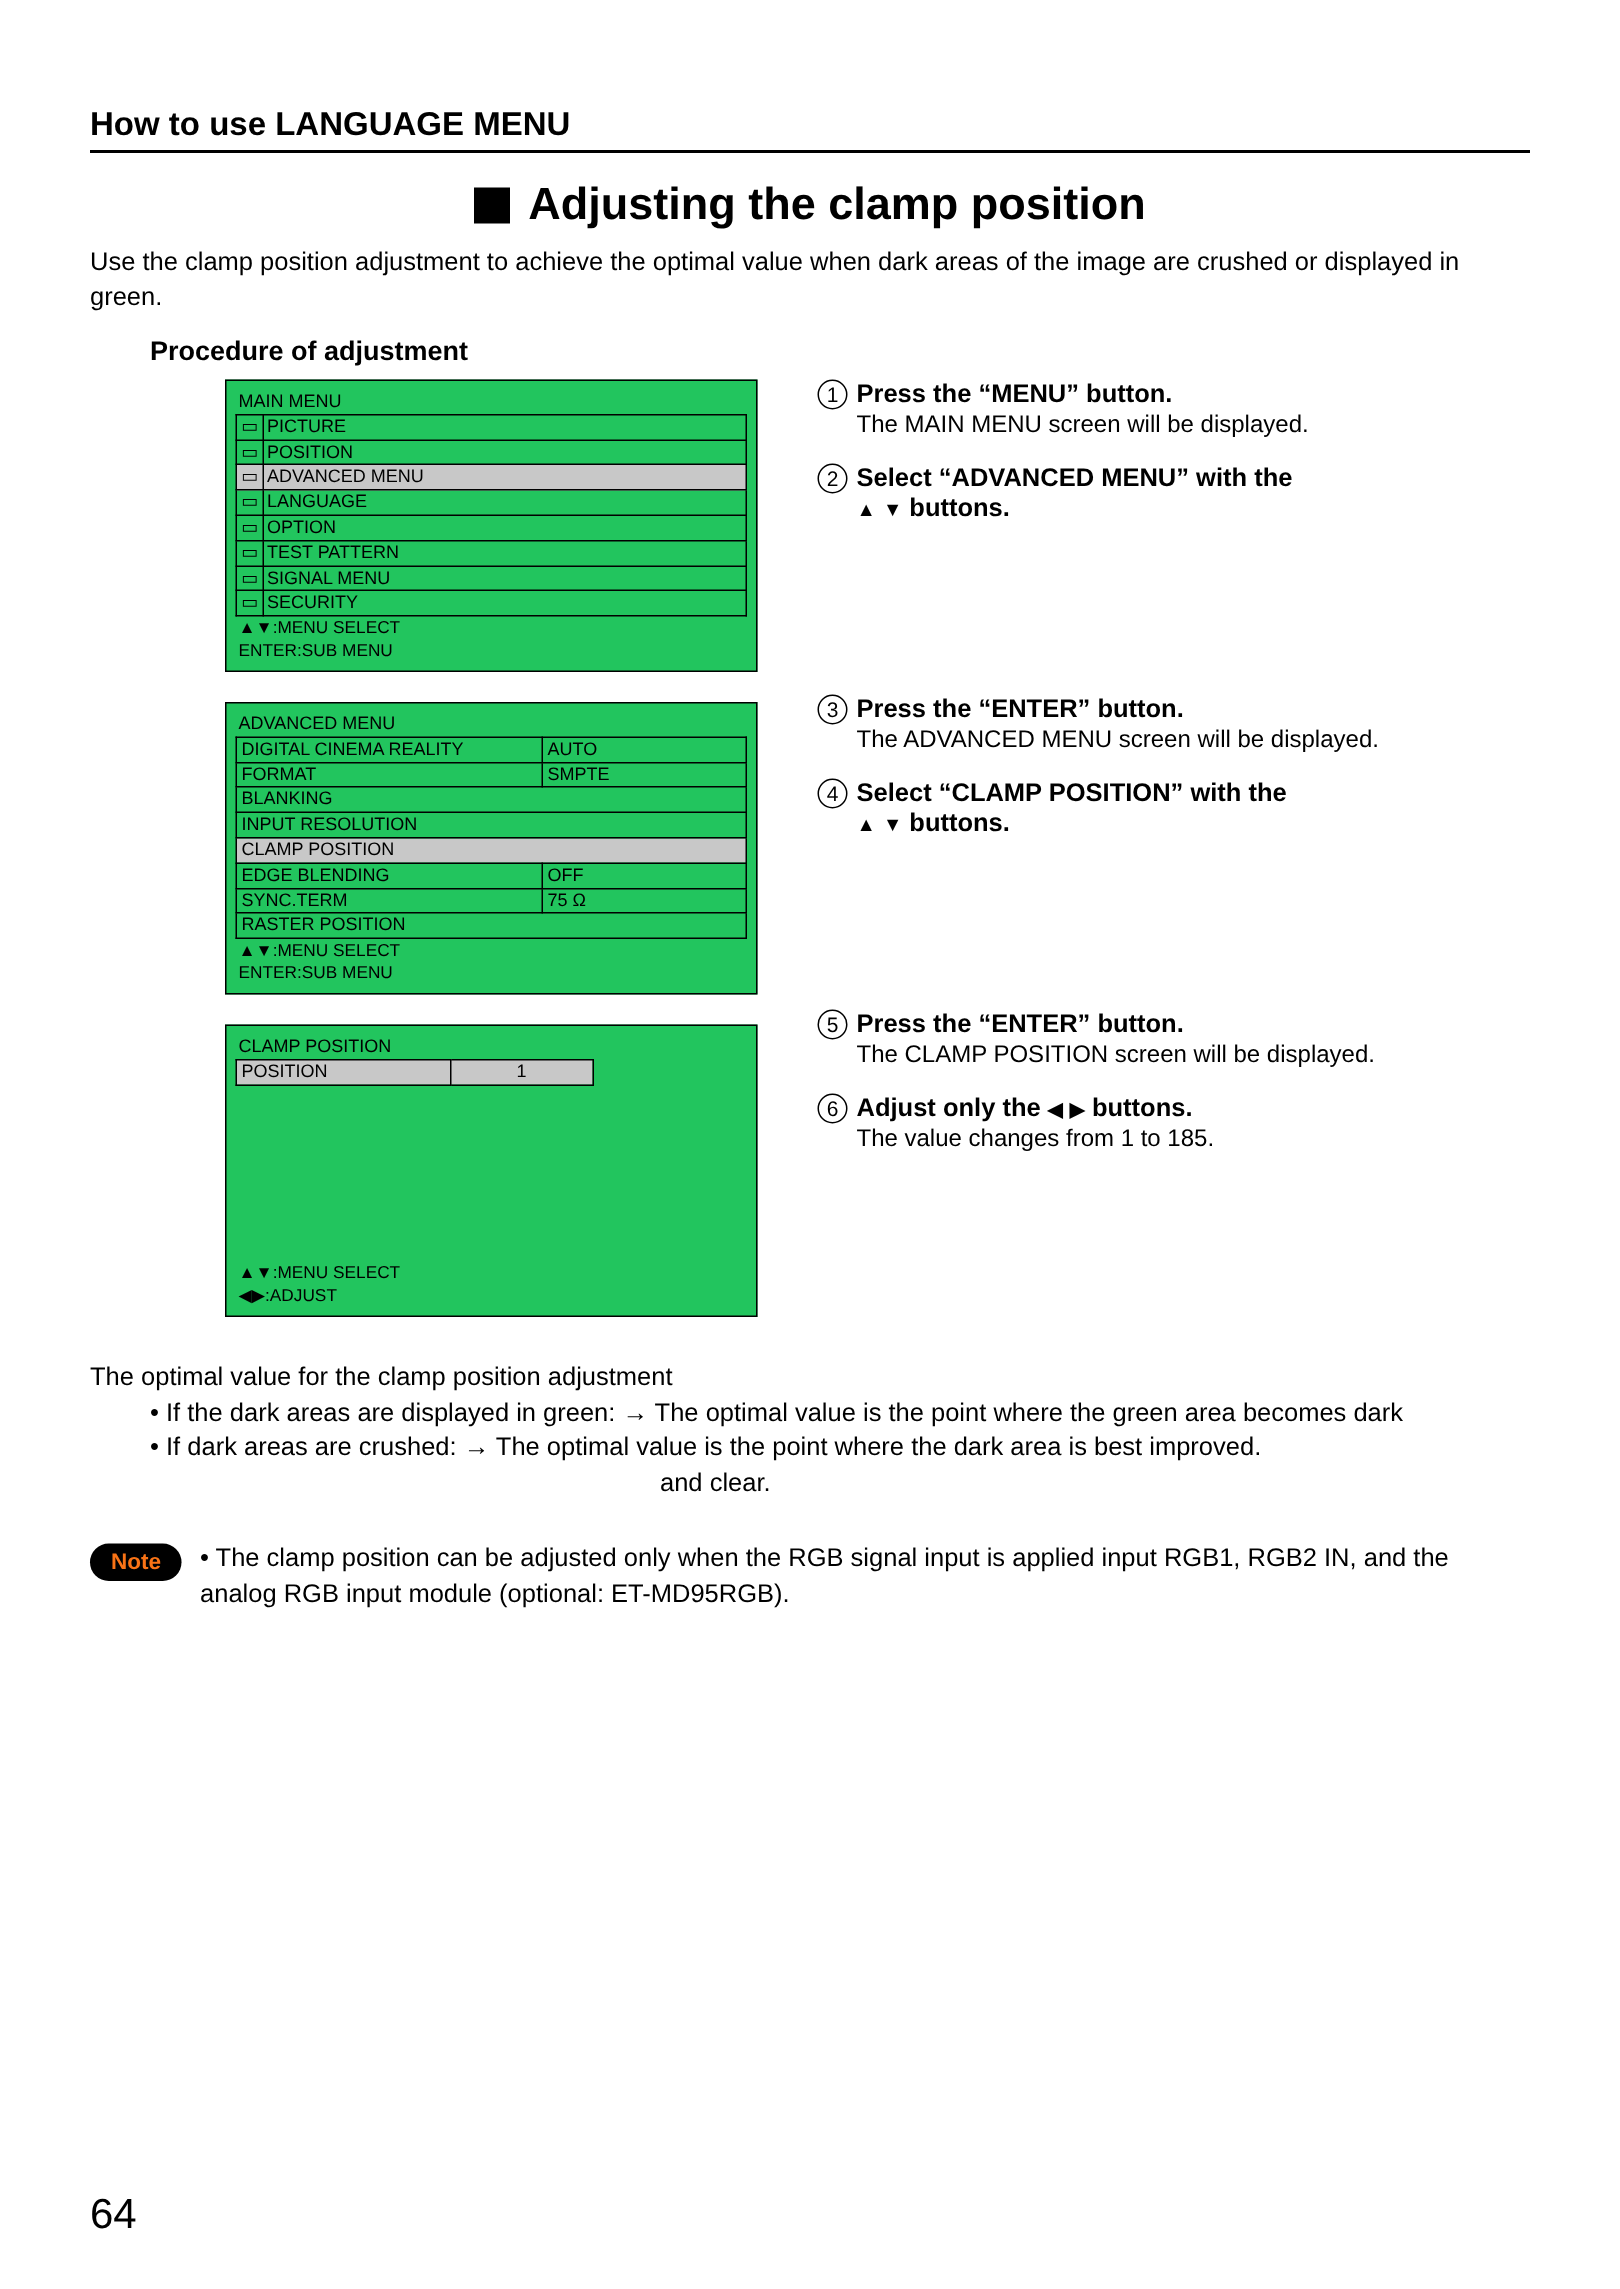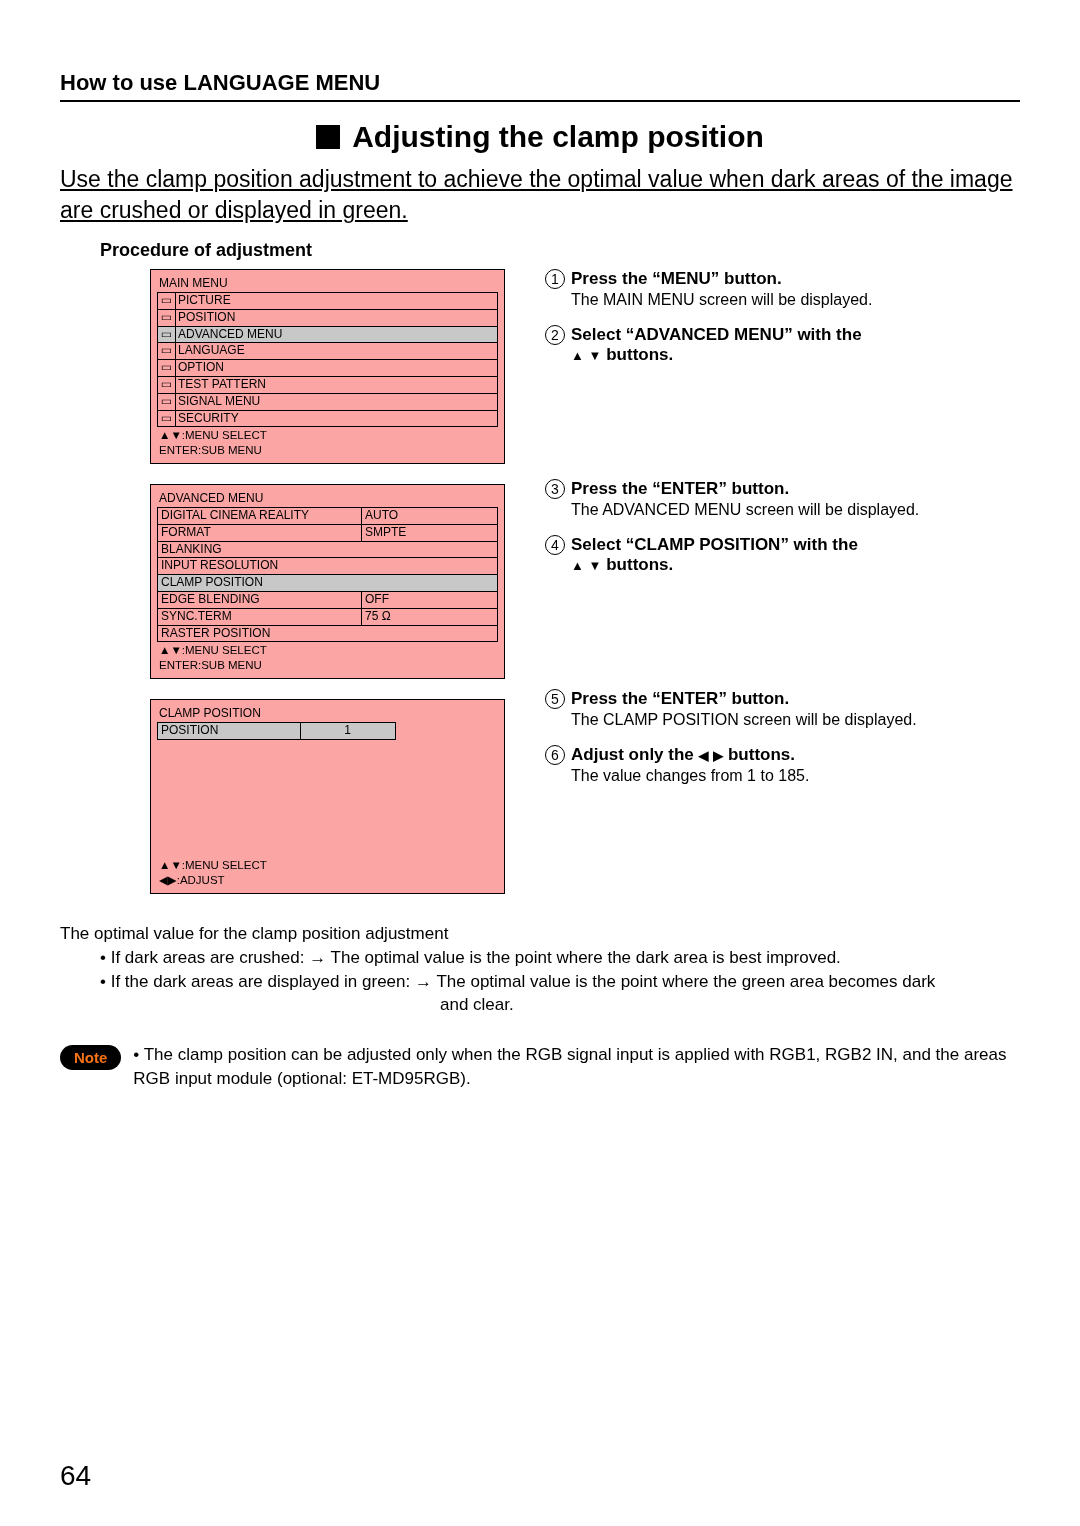--- a/index.html
+++ b/index.html
@@ -26,24 +26,23 @@
     align-items: center;
     margin-bottom: 10px;
     justify-content: center;
   }
   .section-title .square {
     display: inline-block;
     width: 24px; height: 24px; background: #000;
     margin-right: 12px;
   }
   .intro {
-    font-size: 23px;
+    font-size: 17px;
     line-height: 1.35;
     margin-bottom: 14px;
-    text-decoration: underline;
   }
   .procedure-heading {
     font-size: 18px;
     font-weight: bold;
     margin: 4px 0 8px 40px;
   }
   .content-row {
     display: flex;
     gap: 40px;
   }
@@ -53,21 +52,21 @@
     display: flex;
     flex-direction: column;
     gap: 20px;
   }
   .right-col {
     flex: 1;
     font-size: 17px;
   }
   .menu-box {
     border: 1.5px solid #000;
-    background: #fca5a5;
+    background: #22c55e;
     padding: 4px 6px 6px 6px;
     font-family: Arial, Helvetica, sans-serif;
     font-size: 12px;
     height: 195px;
     position: relative;
   }
   .menu-title {
     font-size: 12px;
     margin: 2px 0 2px 2px;
   }
@@ -349,29 +348,29 @@
       </div>
     </div>
 
   </div>
 </div>
 
 <div class="optimal">
   <div>The optimal value for the clamp position adjustment</div>
   <ul>
     <li>
+      <span>If the dark areas are displayed in green:</span>
+      → <span>The optimal value is the point where the green area becomes dark</span>
+    </li>
+    <li>
       <span>If dark areas are crushed:</span>
       → <span>The optimal value is the point where the dark area is best improved.</span>
-    </li>
-    <li>
-      <span>If the dark areas are displayed in green:</span>
-      → <span>The optimal value is the point where the green area becomes dark</span>
     </li>
   </ul>
   <div class="bullet-indent">and clear.</div>
 </div>
 
 <div class="note-row">
   <span class="note-pill">Note</span>
-  <span>• The clamp position can be adjusted only when the RGB signal input is applied with RGB1, RGB2 IN, and the areas RGB input module (optional: ET-MD95RGB).</span>
+  <span>• The clamp position can be adjusted only when the RGB signal input is applied input RGB1, RGB2 IN, and the analog RGB input module (optional: ET-MD95RGB).</span>
 </div>
 
 <div class="page-num">64</div>
 
 </body></html>

